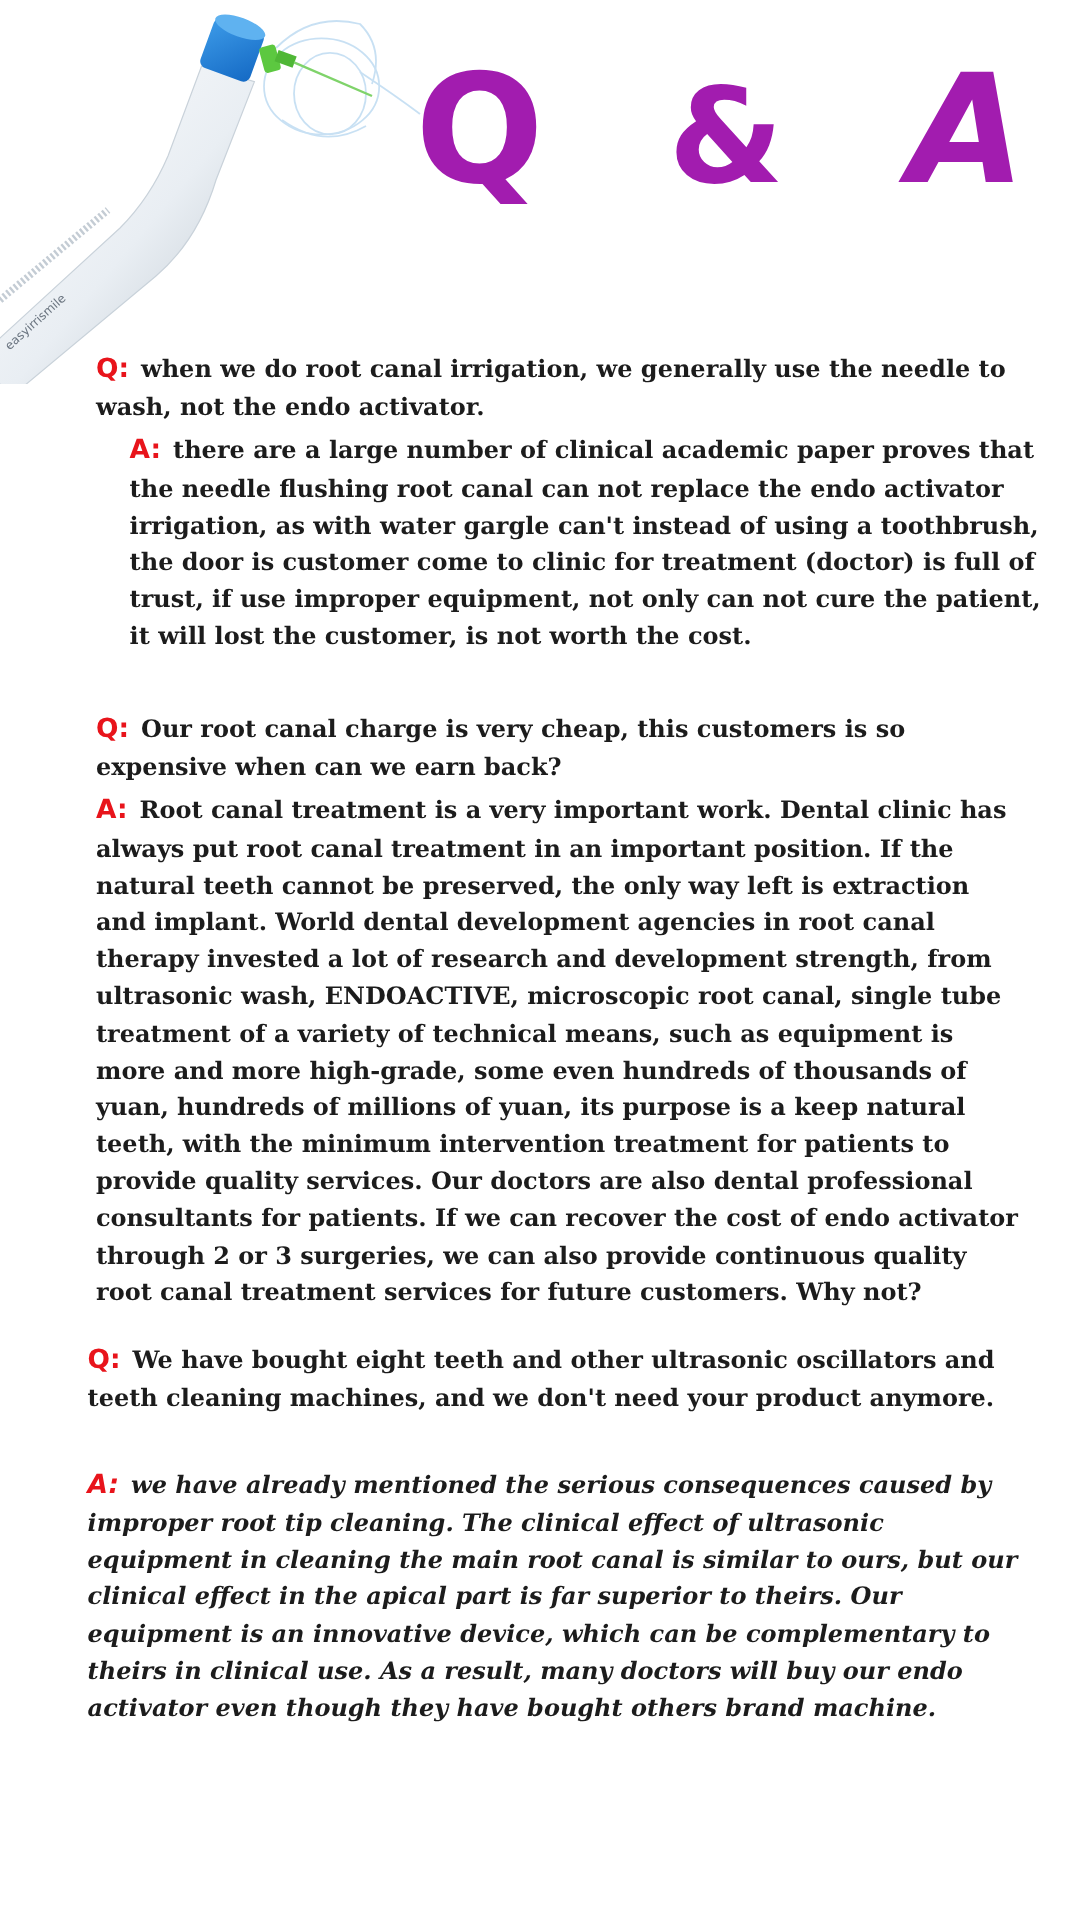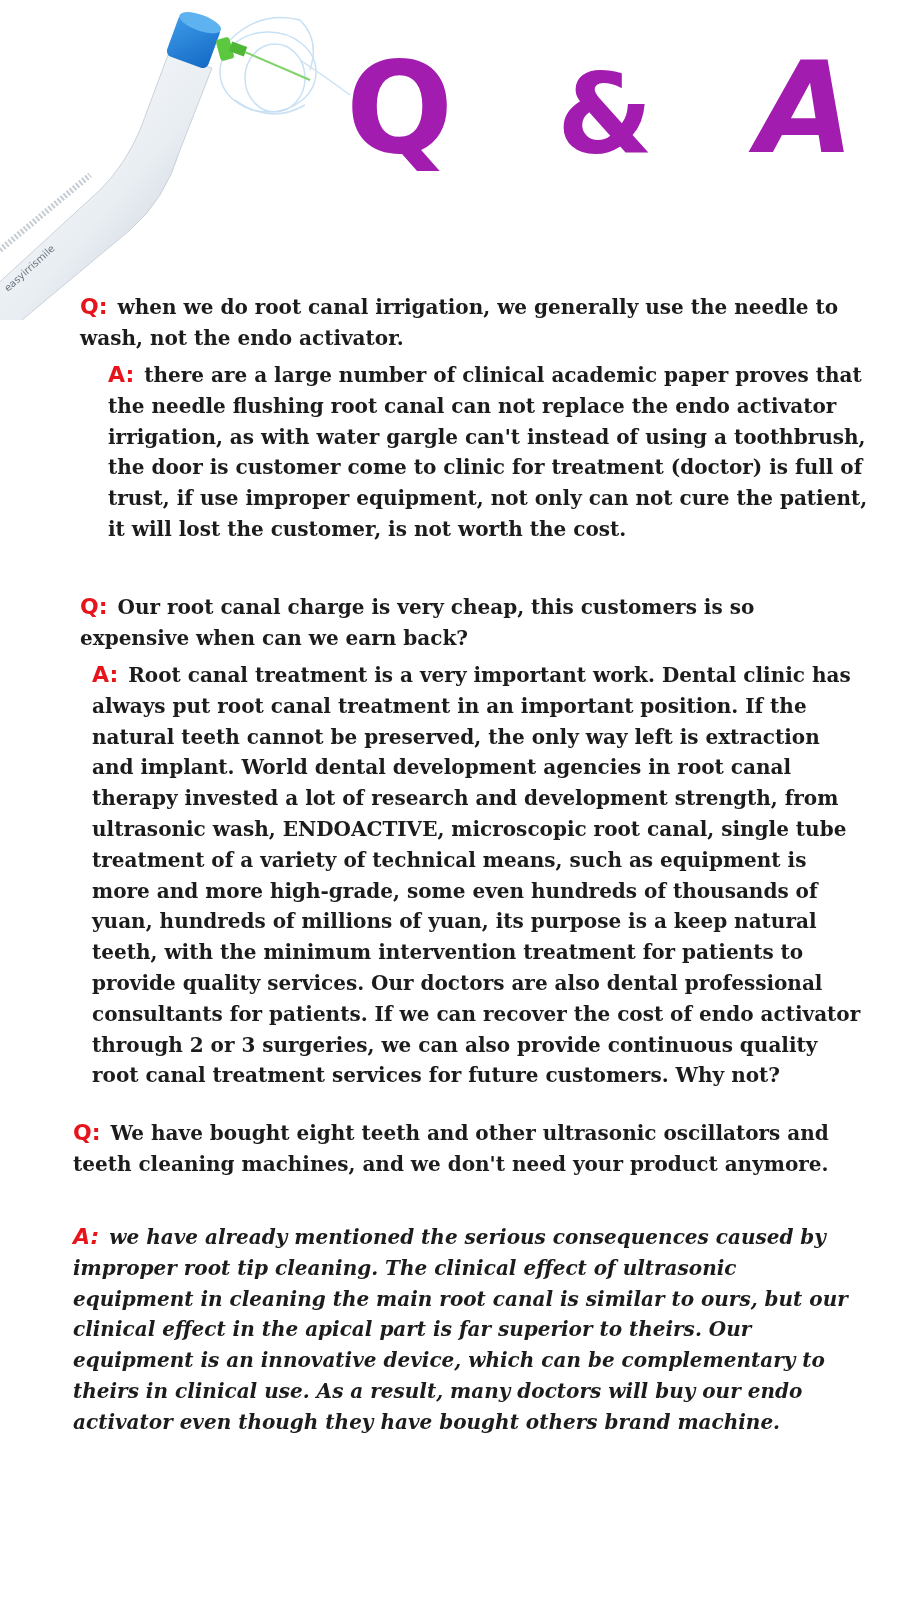--- a/index.html
+++ b/index.html
@@ -9,21 +9,21 @@
   .title { position: absolute; left: 346px; top: 46px; font-family: "DejaVu Sans", sans-serif; font-weight: bold; font-size: 126px; color: #a21caf; letter-spacing: 8px; line-height: 1; white-space: nowrap; }
   .title span { display: inline-block; }
   .title .amp { margin: 0 44px 0 44px; font-size: 110px; }
   .title .a-letter { font-style: italic; }
   .qa-block { position: absolute; font-family: "DejaVu Serif", serif; font-weight: bold; font-size: 20px; line-height: 30.8px; color: #1c1c1c; }
   .qa-block p { margin: 0; }
   .marker { color: #e8141b; font-family: "DejaVu Sans", sans-serif; font-weight: bold; font-size: 22px; margin-right: 10px; }
   .q1 { left: 80px; top: 292px; width: 770px; }
   .a1 { left: 80px; top: 360px; width: 770px; margin-left: 28px; }
   .q2 { left: 80px; top: 592px; width: 770px; }
-  .a2 { left: 92px; top: 660px; width: 770px; }
+  .a2 { left: 80px; top: 660px; width: 770px; }
   .q3 { left: 73px; top: 1118px; width: 790px; }
   .a3 { left: 73px; top: 1222px; width: 790px; font-style: italic; }
 </style>
 </head>
 <body>
 
 <div class="hero">
   <svg class="handpiece" width="360" height="320" viewBox="0 0 360 320">
     <defs>
       <linearGradient id="body" x1="0" y1="0" x2="1" y2="1">

